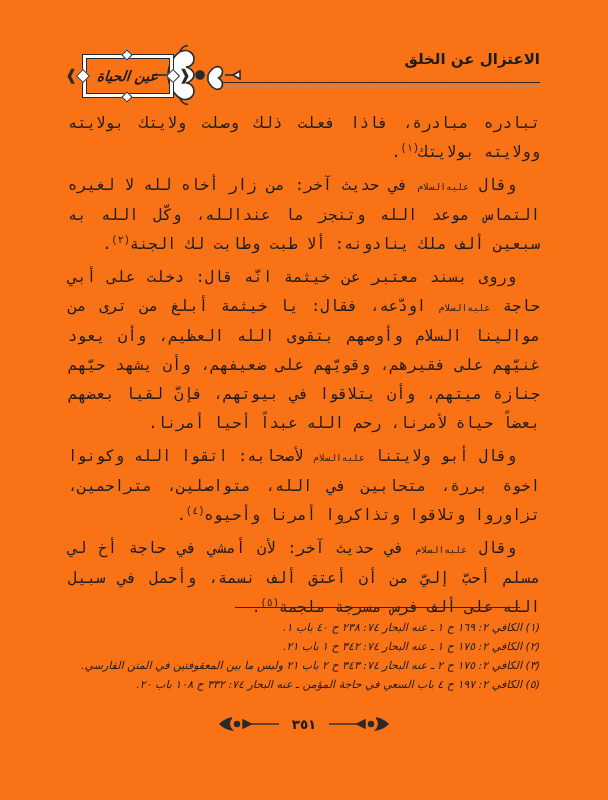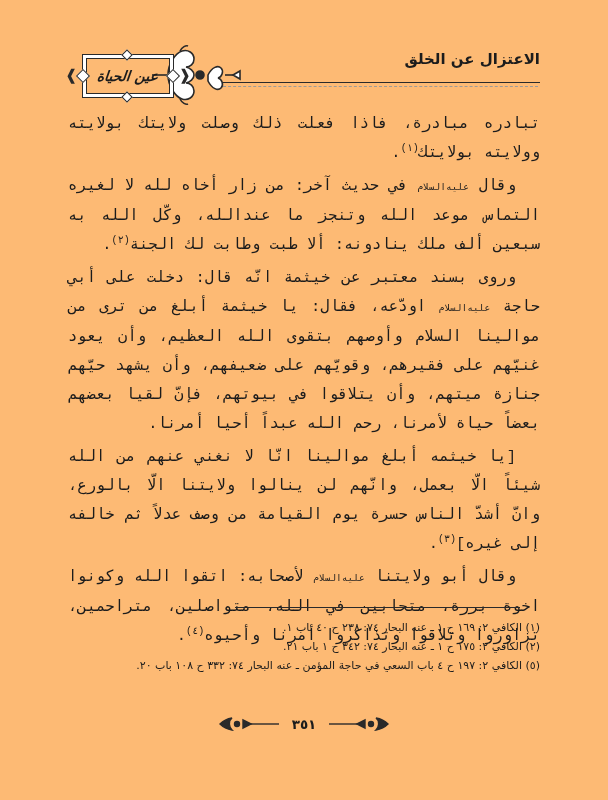--- a/index.html
+++ b/index.html
@@ -1,18 +1,18 @@
 <!DOCTYPE html>
 <html lang="ar" dir="rtl"><head>
 <meta charset="utf-8">
 <style>
   html,body{margin:0;padding:0;background:#e8e8e8;}
   .page{
     position:relative;width:608px;height:800px;margin:0 auto;
-    background:#fdba74;color:#1c1c1c;overflow:hidden;
+    background:#f97316;color:#1c1c1c;overflow:hidden;
     font-family:"DejaVu Sans",sans-serif;direction:rtl;
   }
   
   .hdr-title{
     position:absolute;top:50px;right:68px;
     font-size:15px;font-weight:bold;letter-spacing:0;
   }
   .hdr-rule{position:absolute;top:82px;right:68px;width:325px;border-top:1.6px solid #2a2a2a;}
   .hdr-rule2{position:absolute;top:86px;right:70px;width:320px;border-top:1px dashed #9a9a9a;}
   .fleuron{position:absolute;top:44px;left:150px;}
@@ -42,21 +42,21 @@
     font-size:15.5px;line-height:29px;text-align:justify;font-family:Liberation Mono, monospace;
   }
   .para{margin:0 0 4px 0;}
   .para.indent{text-indent:24px;}
   .honorific{font-size:9.5px;}
   .fnmark{font-size:10px;vertical-align:super;line-height:0;}
   
   .fsep{position:absolute;top:607px;left:235px;width:285px;border-top:1.4px solid #2a2a2a;}
   .footnotes{
     position:absolute;top:618px;right:68px;width:478px;
-    font-size:11px;line-height:19px;text-align:right;
+    font-size:11px;line-height:19px;text-align:right;font-style:italic;
   }
   .footnote{white-space:nowrap;}
   
   .pagenum-row{
     position:absolute;top:716px;left:0;width:608px;
     display:flex;align-items:center;justify-content:center;gap:11px;
   }
   .pn-num{font-size:13.5px;font-weight:bold;padding:0 2px;}
   .pn-orn{display:block;}
 </style>
@@ -89,29 +89,30 @@
     <span class="chev chev-l">❱</span>
     <span class="chev chev-r">❰</span>
     <span class="book-name">عين الحياة</span>
   </div>
 
   <main class="body-text">
     <div id="paras">
         <p class="para"><span>تبادره مبادرة، فاذا فعلت ذلك وصلت ولايتك بولايته وولايته بولايتك</span><span class="fnmark">(١)</span><span>.</span></p>
         <p class="para indent"><span>وقال </span><span class="honorific">عليه‌السلام</span><span> في حديث آخر: من زار أخاه لله لا لغيره التماس موعد الله وتنجز ما عندالله، وكّل الله به سبعين ألف ملك ينادونه: ألا طبت وطابت لك الجنة</span><span class="fnmark">(٢)</span><span>.</span></p>
         <p class="para indent"><span>وروى بسند معتبر عن خيثمة انّه قال: دخلت على أبي حاجة </span><span class="honorific">عليه‌السلام</span><span> اودّعه، فقال: يا خيثمة أبلغ من ترى من موالينا السلام وأوصهم بتقوى الله العظيم، وأن يعود غنيّهم على فقيرهم، وقويّهم على ضعيفهم، وأن يشهد حيّهم جنازة ميتهم، وأن يتلاقوا في بيوتهم، فإنّ لقيا بعضهم بعضاً حياة لأمرنا، رحم الله عبداً أحيا أمرنا.</span></p>
-        <p class="para indent"><span>[يا خيثمه أبلغ موالينا انّا لا نغني عنهم من الله شيئاً الّا بعمل، وانّهم لن ينالوا ولايتنا الّا بالورع، وانّ أشدّ الناس حسرة يوم القيامة من وصف عدلاً ثم خالفه إلى غيره]</span><span class="fnmark">(٣)</span><span>.</span></p>
         <p class="para indent"><span>وقال أبو ولايتنا </span><span class="honorific">عليه‌السلام</span><span> لأصحابه: اتقوا الله وكونوا اخوة بررة، متحابين في الله، متواصلين، متراحمين، تزاوروا وتلاقوا وتذاكروا أمرنا وأحيوه</span><span class="fnmark">(٤)</span><span>.</span></p>
+        <p class="para indent"><span>وقال </span><span class="honorific">عليه‌السلام</span><span> في حديث آخر: لأن أمشي في حاجة أخ لي مسلم أحبّ إليّ من أن أعتق ألف نسمة، وأحمل في سبيل الله على ألف فرس مسرجة ملجمة</span><span class="fnmark">(٥)</span><span>.</span></p>
       </div>
   </main>
 
   <div class="fsep"></div>
   <section class="footnotes" id="footnotes">
       <div class="footnote">(١) الكافي ٢: ١٦٩ ح ١ ـ عنه البحار ٧٤: ٢٣٨ ح ٤٠ باب ١.</div>
       <div class="footnote">(٢) الكافي ٢: ١٧٥ ح ١ ـ عنه البحار ٧٤: ٣٤٢ ح ١ باب ٢١.</div>
+      <div class="footnote">(٣) الكافي ٢: ١٧٥ ح ٢ ـ عنه البحار ٧٤: ٣٤٣ ح ٢ باب ٢١ وليس ما بين المعقوفتين في المتن الفارسي.</div>
       <div class="footnote">(٥) الكافي ٢: ١٩٧ ح ٤ باب السعي في حاجة المؤمن ـ عنه البحار ٧٤: ٣٣٢ ح ١٠٨ باب ٢٠.</div>
     </section>
 
   <footer class="pagenum-row">
     <svg class="pn-orn" width="66" height="16" viewBox="0 0 66 16">
       <g stroke="#2a2a2a" stroke-width="1.4" fill="#2a2a2a">
         <path d="M0 8h28" fill="none"></path>
         <path d="M28 8l8-4v8z"></path>
         <circle cx="42" cy="8" r="2.5"></circle>
         <path d="M47 2c6 1 10 4 12 6-2 2-6 5-12 6 3-3 4-9 0-12z"></path>

